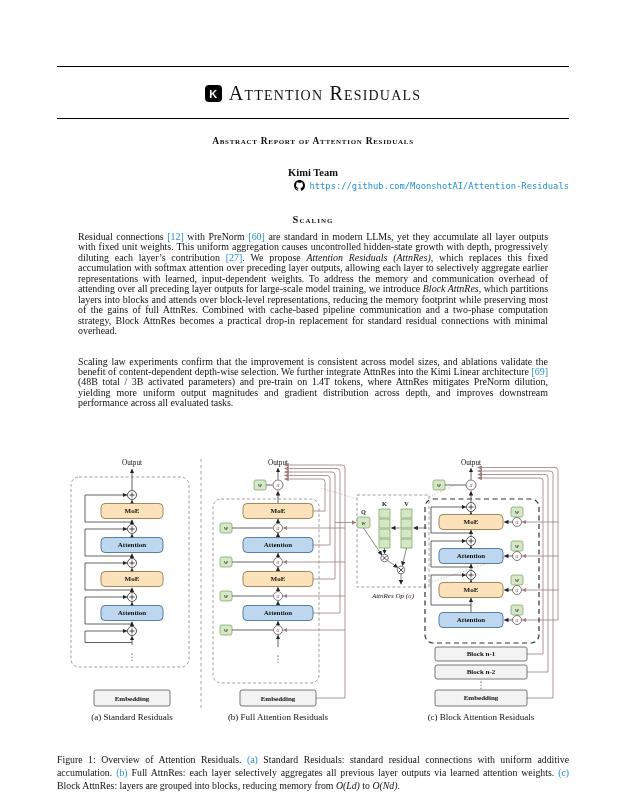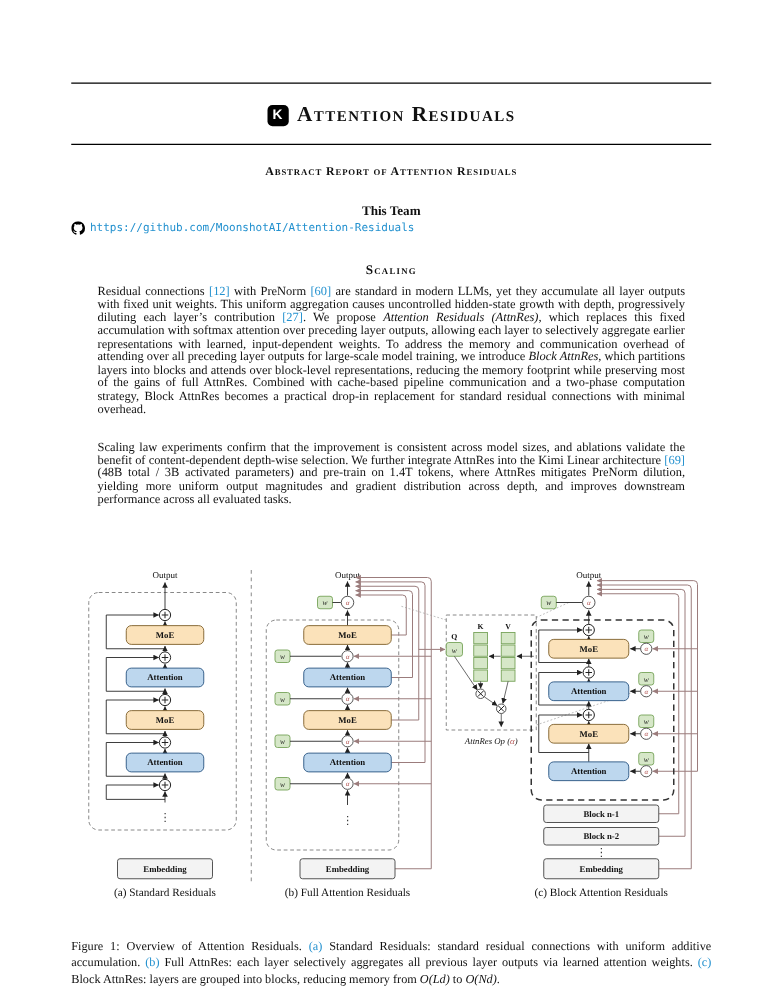--- a/index.html
+++ b/index.html
@@ -8,25 +8,25 @@
     --w-fill:#d6e7c8; --w-stroke:#74a156; --alpha:#b0504e; --track:#9b7c7c;
   }
   html,body{margin:0;padding:0;background:#ffffff;}
   .page{width:626px;height:800px;box-sizing:border-box;padding:66px 57px 0;background:#fff;
         font-family:"Liberation Serif",serif;color:#111;overflow:hidden;}
   .rule{border:none;border-top:1.6px solid #000;margin:0;}
   .title-row{display:flex;align-items:center;justify-content:center;gap:7px;margin:15px 0 13px;}
   .logo{display:inline-flex;width:17px;height:17px;border-radius:4px;background:#000;color:#fff;
         align-items:center;justify-content:center;font-family:"Liberation Sans",sans-serif;
         font-weight:bold;font-size:11px;}
-  .title-text{font-variant:small-caps;font-size:17px;letter-spacing:1.2px;font-weight:700;}
+  .title-text{font-variant:small-caps;font-size:20px;letter-spacing:1.2px;font-weight:400;}
   .subtitle{text-align:center;font-variant:small-caps;font-size:9.5px;letter-spacing:.7px;
             margin-top:17px;font-weight:600;}
   .author{text-align:center;font-weight:bold;font-size:10.5px;margin-top:21px;}
-  .link-row{display:flex;align-items:center;justify-content:flex-start;gap:4px;margin-top:2px;}
+  .link-row{display:flex;align-items:center;justify-content:flex-end;gap:4px;margin-top:2px;}
   .repo-link{font-family:"DejaVu Sans Mono",monospace;font-size:8.8px;color:var(--accent);
              text-decoration:none;}
   .abs-heading{text-align:center;font-variant:small-caps;font-weight:bold;font-size:10.5px;
                letter-spacing:1px;margin-top:23px;}
   .abs{width:470px;margin:7px auto 0;font-size:9.95px;line-height:10.45px;text-align:justify;}
   .abs + .abs{margin-top:20px;}
   .seg-cite{color:var(--accent);}
   .seg-i{font-style:italic;}
   .seg-m{font-style:italic;}
   .figure-wrap{margin-top:46px;}
@@ -65,21 +65,21 @@
 
   <div class="title-row">
     <span class="logo">K</span>
     <span class="title-text">Attention Residuals</span>
   </div>
 
   <hr class="rule">
 
   <div class="subtitle">Abstract Report of Attention Residuals</div>
 
-  <div class="author">This Team</div>
+  <div class="author">Kimi Team</div>
 
   <div class="link-row">
     <svg width="11" height="11" viewBox="0 0 16 16">
       <path fill="#000" d="M8 0C3.58 0 0 3.58 0 8c0 3.54 2.29 6.53 5.47 7.59.4.07.55-.17.55-.38 0-.19-.01-.82-.01-1.49-2.01.37-2.53-.49-2.69-.94-.09-.23-.48-.94-.82-1.13-.28-.15-.68-.52-.01-.53.63-.01 1.08.58 1.23.82.72 1.21 1.87.87 2.33.66.07-.52.28-.87.51-1.07-1.78-.2-3.64-.89-3.64-3.95 0-.87.31-1.59.82-2.15-.08-.2-.36-1.02.08-2.12 0 0 .67-.21 2.2.82.64-.18 1.32-.27 2-.27s1.36.09 2 .27c1.53-1.04 2.2-.82 2.2-.82.44 1.1.16 1.92.08 2.12.51.56.82 1.27.82 2.15 0 3.07-1.87 3.75-3.65 3.95.29.25.54.73.54 1.48 0 1.07-.01 1.93-.01 2.2 0 .21.15.46.55.38A8.01 8.01 0 0 0 16 8c0-4.42-3.58-8-8-8z"></path>
     </svg>
     <a class="repo-link" href="#">https://github.com/MoonshotAI/Attention-Residuals</a>
   </div>
 
   <div class="abs-heading">Scaling</div>
   <p class="abs"><span>Residual connections </span><span class="seg-cite">[12]</span><span> with PreNorm </span><span class="seg-cite">[60]</span><span> are standard in modern LLMs, yet they accumulate all layer outputs with fixed unit weights. This uniform aggregation causes uncontrolled hidden-state growth with depth, progressively diluting each layer’s contribution </span><span class="seg-cite">[27]</span><span>. We propose </span><span class="seg-i">Attention Residuals (AttnRes)</span><span>, which replaces this fixed accumulation with softmax attention over preceding layer outputs, allowing each layer to selectively aggregate earlier representations with learned, input-dependent weights. To address the memory and communication overhead of attending over all preceding layer outputs for large-scale model training, we introduce </span><span class="seg-i">Block AttnRes</span><span>, which partitions layers into blocks and attends over block-level representations, reducing the memory footprint while preserving most of the gains of full AttnRes. Combined with cache-based pipeline communication and a two-phase computation strategy, Block AttnRes becomes a practical drop-in replacement for standard residual connections with minimal overhead.</span></p>

